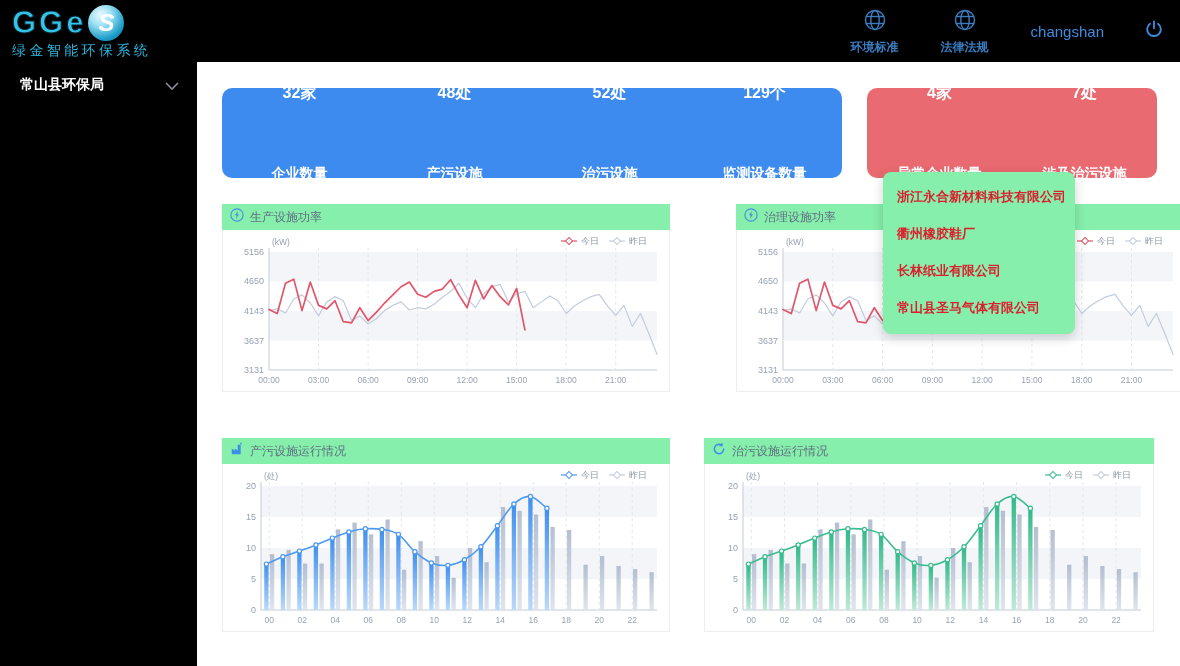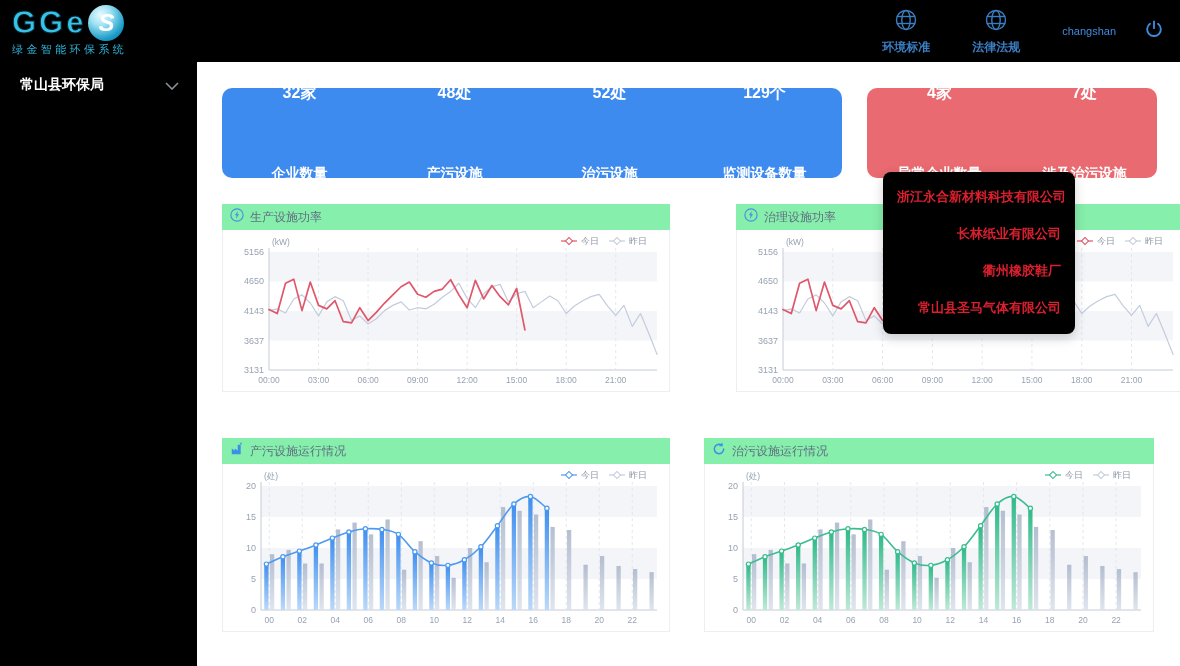--- a/index.html
+++ b/index.html
@@ -8,25 +8,25 @@
 
   
   .topbar { position:absolute; left:0; top:0; width:1180px; height:62px; background:#000; z-index:20; }
   .logo { position:absolute; left:12px; top:5px; }
   .logo-row { display:flex; align-items:flex-end; }
   .logo-gge { font-size:31px; font-weight:bold; letter-spacing:3px; color:#35c3e8; -webkit-text-stroke:1px #072530; }
   .logo-orb { width:36px; height:36px; margin-left:2px; border-radius:50%;
     background:radial-gradient(circle at 35% 28%, #eafaff 0%, #9fe2f2 30%, #1a9cc9 70%, #076a92 100%);
     display:flex; align-items:center; justify-content:center; }
   .logo-orb span { font-size:24px; font-weight:bold; font-style:italic; color:#ffffff; }
-  .logo-sub { margin-top:1px; font-size:11px; letter-spacing:3.4px; color:#2cb6da; }
+  .logo-sub { margin-top:1px; font-size:14px; letter-spacing:3.4px; color:#2cb6da; }
   .topnav { position:absolute; right:0; top:0; height:62px; display:flex; align-items:center; }
   .nav-item { display:flex; flex-direction:column; align-items:center; margin-right:42px; cursor:pointer; }
   .nav-item .nv-label { margin-top:2px; font-size:12px; font-weight:bold; color:#3a7ec2; }
-  .nav-user { margin-right:28px; font-size:11px; color:#3f8ce0; cursor:pointer; }
+  .nav-user { margin-right:40px; font-size:15px; color:#3f8ce0; cursor:pointer; }
   .nav-power { margin-right:16px; cursor:pointer; display:flex; align-items:center; }
 
   
   .sidebar { position:absolute; left:0; top:62px; width:197px; height:604px; background:#000; z-index:15; }
   .side-item { display:flex; align-items:center; justify-content:space-between; padding:14px 18px 14px 20px; cursor:pointer; }
   .side-item .sd-label { color:#fff; font-size:14px; font-weight:bold; }
 
   
   .content { position:absolute; left:197px; top:62px; width:983px; height:604px; background:#fff; }
 
@@ -138,24 +138,24 @@
     <div class="stat-card card-red" id="red-card" style="background: rgb(233, 106, 112);">
         <div class="stat-col">
           <div class="stat-value">4家</div>
           <div class="stat-label">异常企业数量</div>
         </div>
         <div class="stat-col">
           <div class="stat-value">7处</div>
           <div class="stat-label">涉及治污设施</div>
         </div>
       </div>
-    <div class="dropdown" id="company-list" style="background: #000000; text-align: right;">
+    <div class="dropdown" id="company-list" style="background: #86efac;">
         <div class="dd-item" style="color: rgb(220, 31, 46);">浙江永合新材料科技有限公司</div>
+        <div class="dd-item" style="color: rgb(220, 31, 46);">衢州橡胶鞋厂</div>
         <div class="dd-item" style="color: rgb(220, 31, 46);">长林纸业有限公司</div>
-        <div class="dd-item" style="color: rgb(220, 31, 46);">衢州橡胶鞋厂</div>
         <div class="dd-item" style="color: rgb(220, 31, 46);">常山县圣马气体有限公司</div>
       </div>
 
     <div class="chart-card" id="chart-card-0">
       <div class="chart-header">
         <span>
           <svg width="14" height="14" viewBox="0 0 16 16">
               <circle cx="8" cy="8" r="7" fill="none" stroke="#4a90e2" stroke-width="1.3"></circle>
               <path d="M8.8 3.5 5.6 8.4h2l-.9 4.1 3.7-5.3h-2z" fill="#4a90e2"></path>
             </svg>

